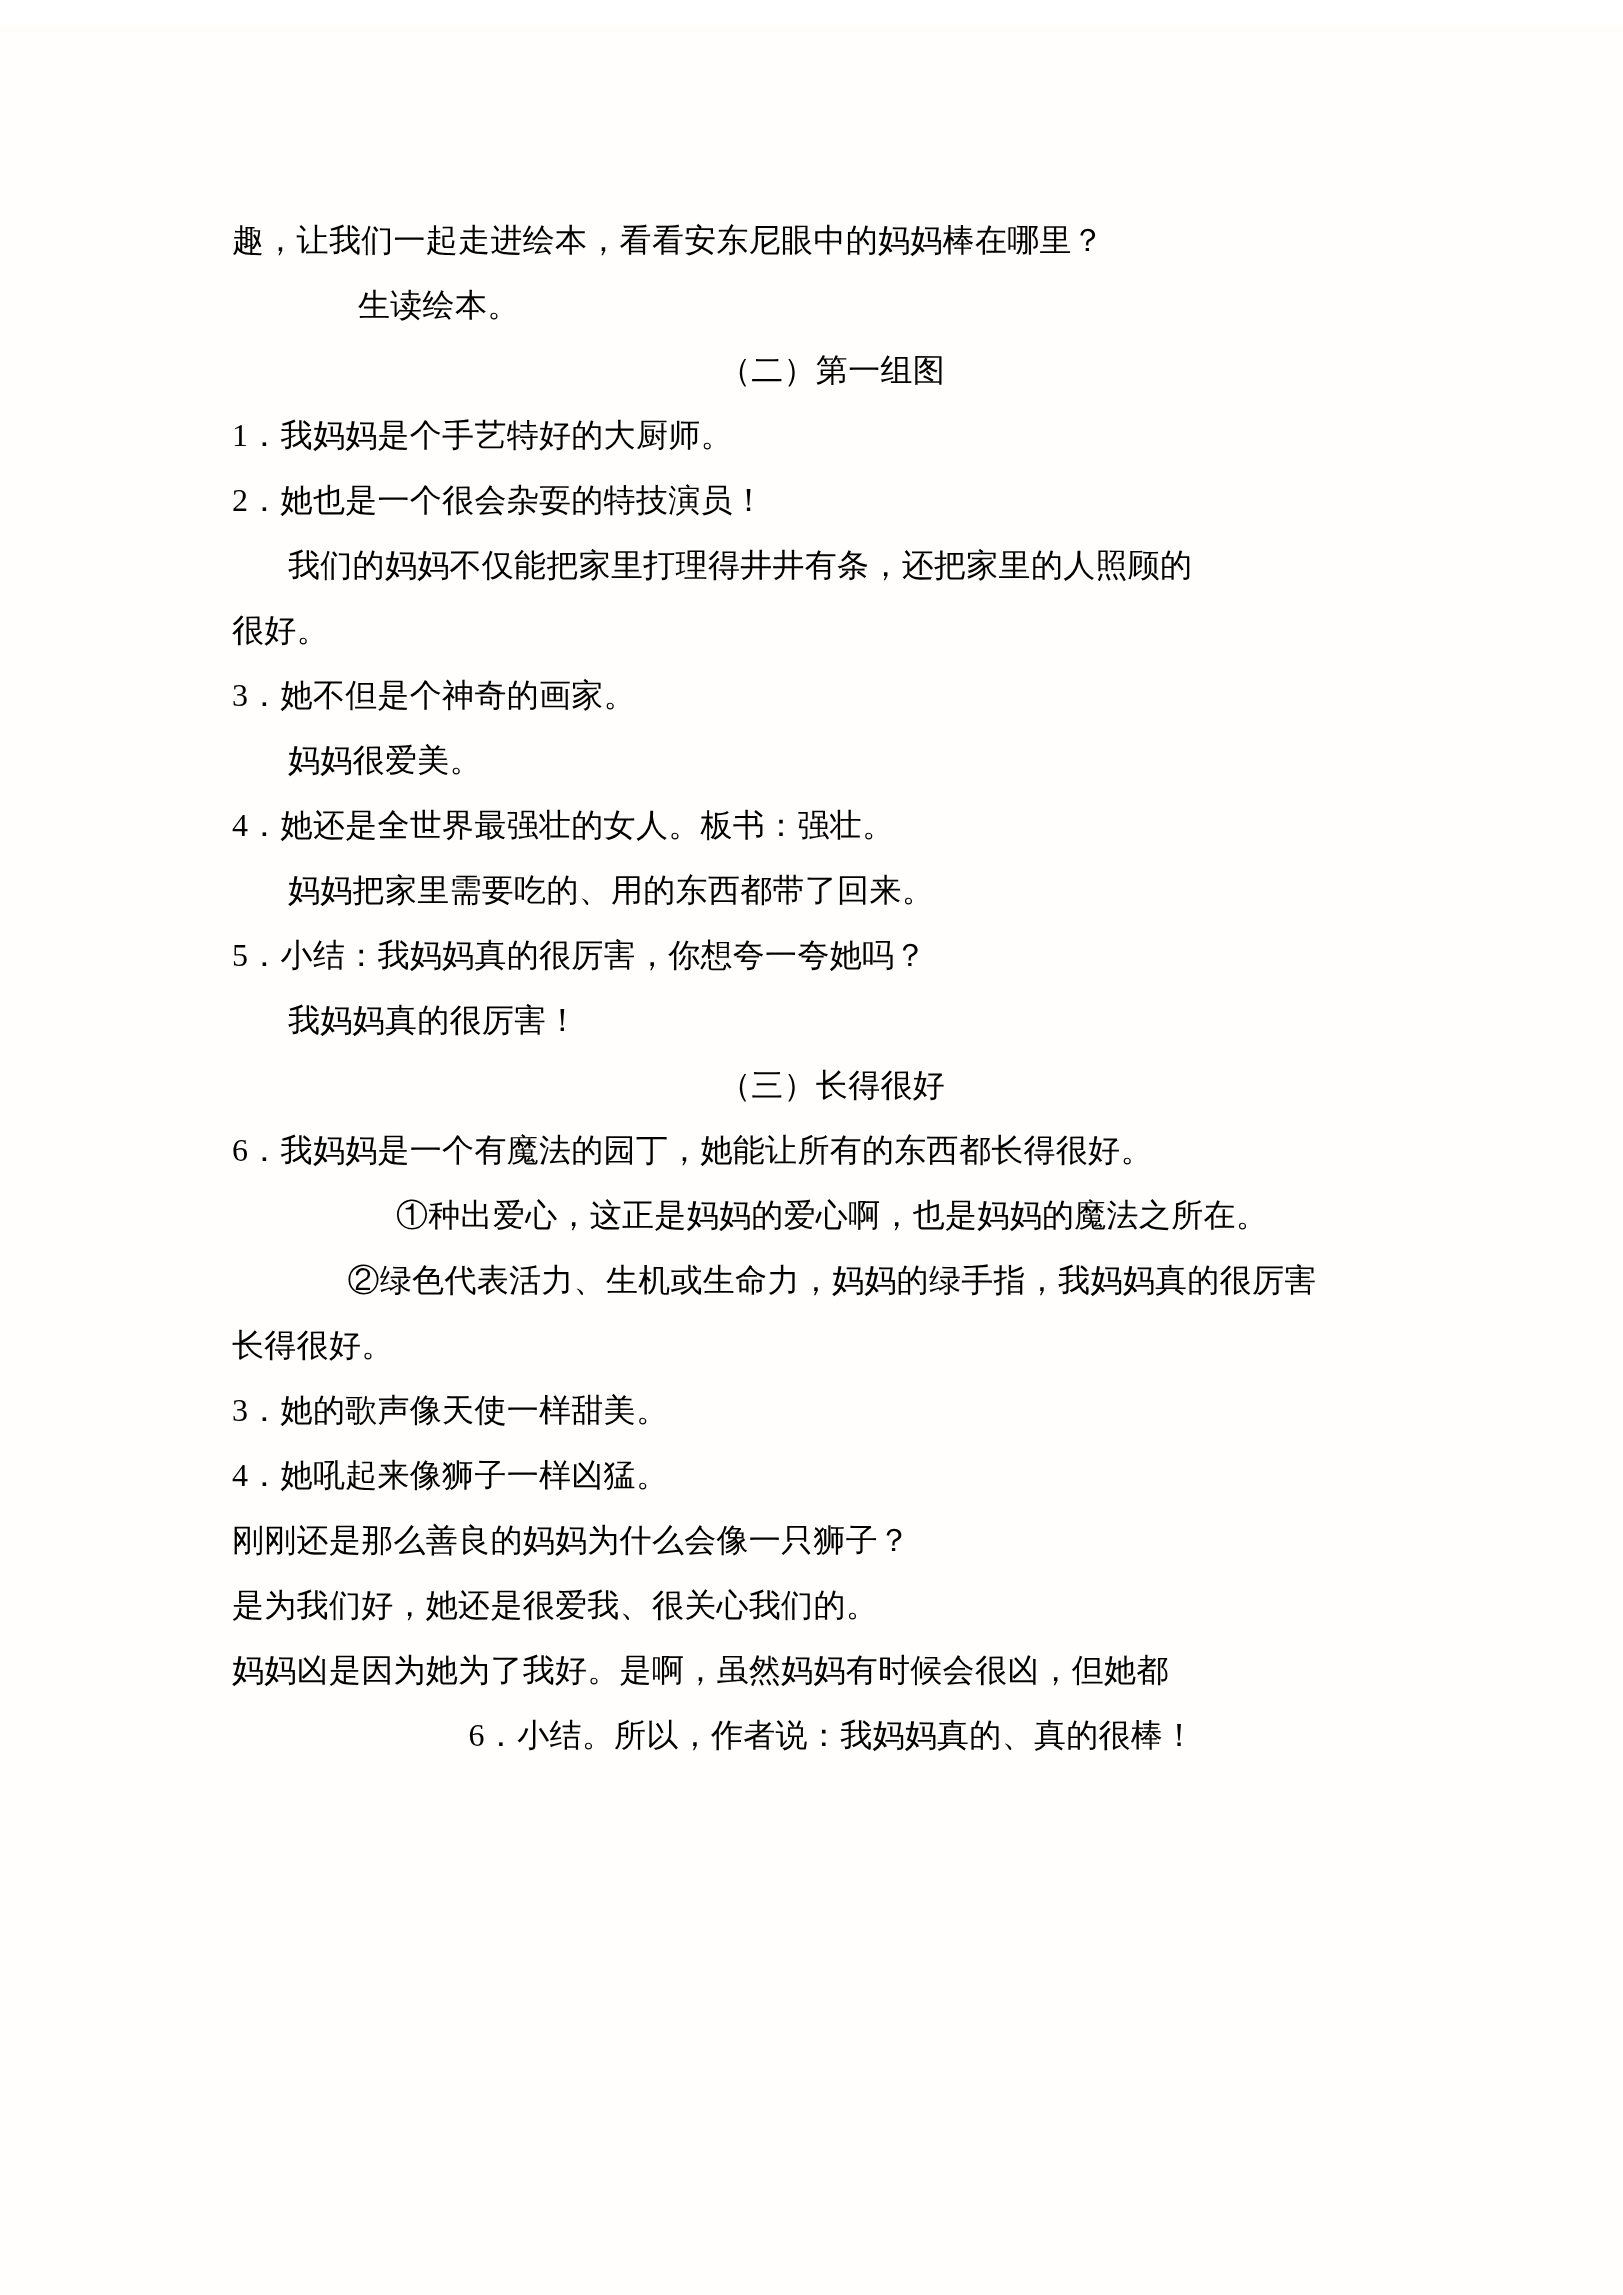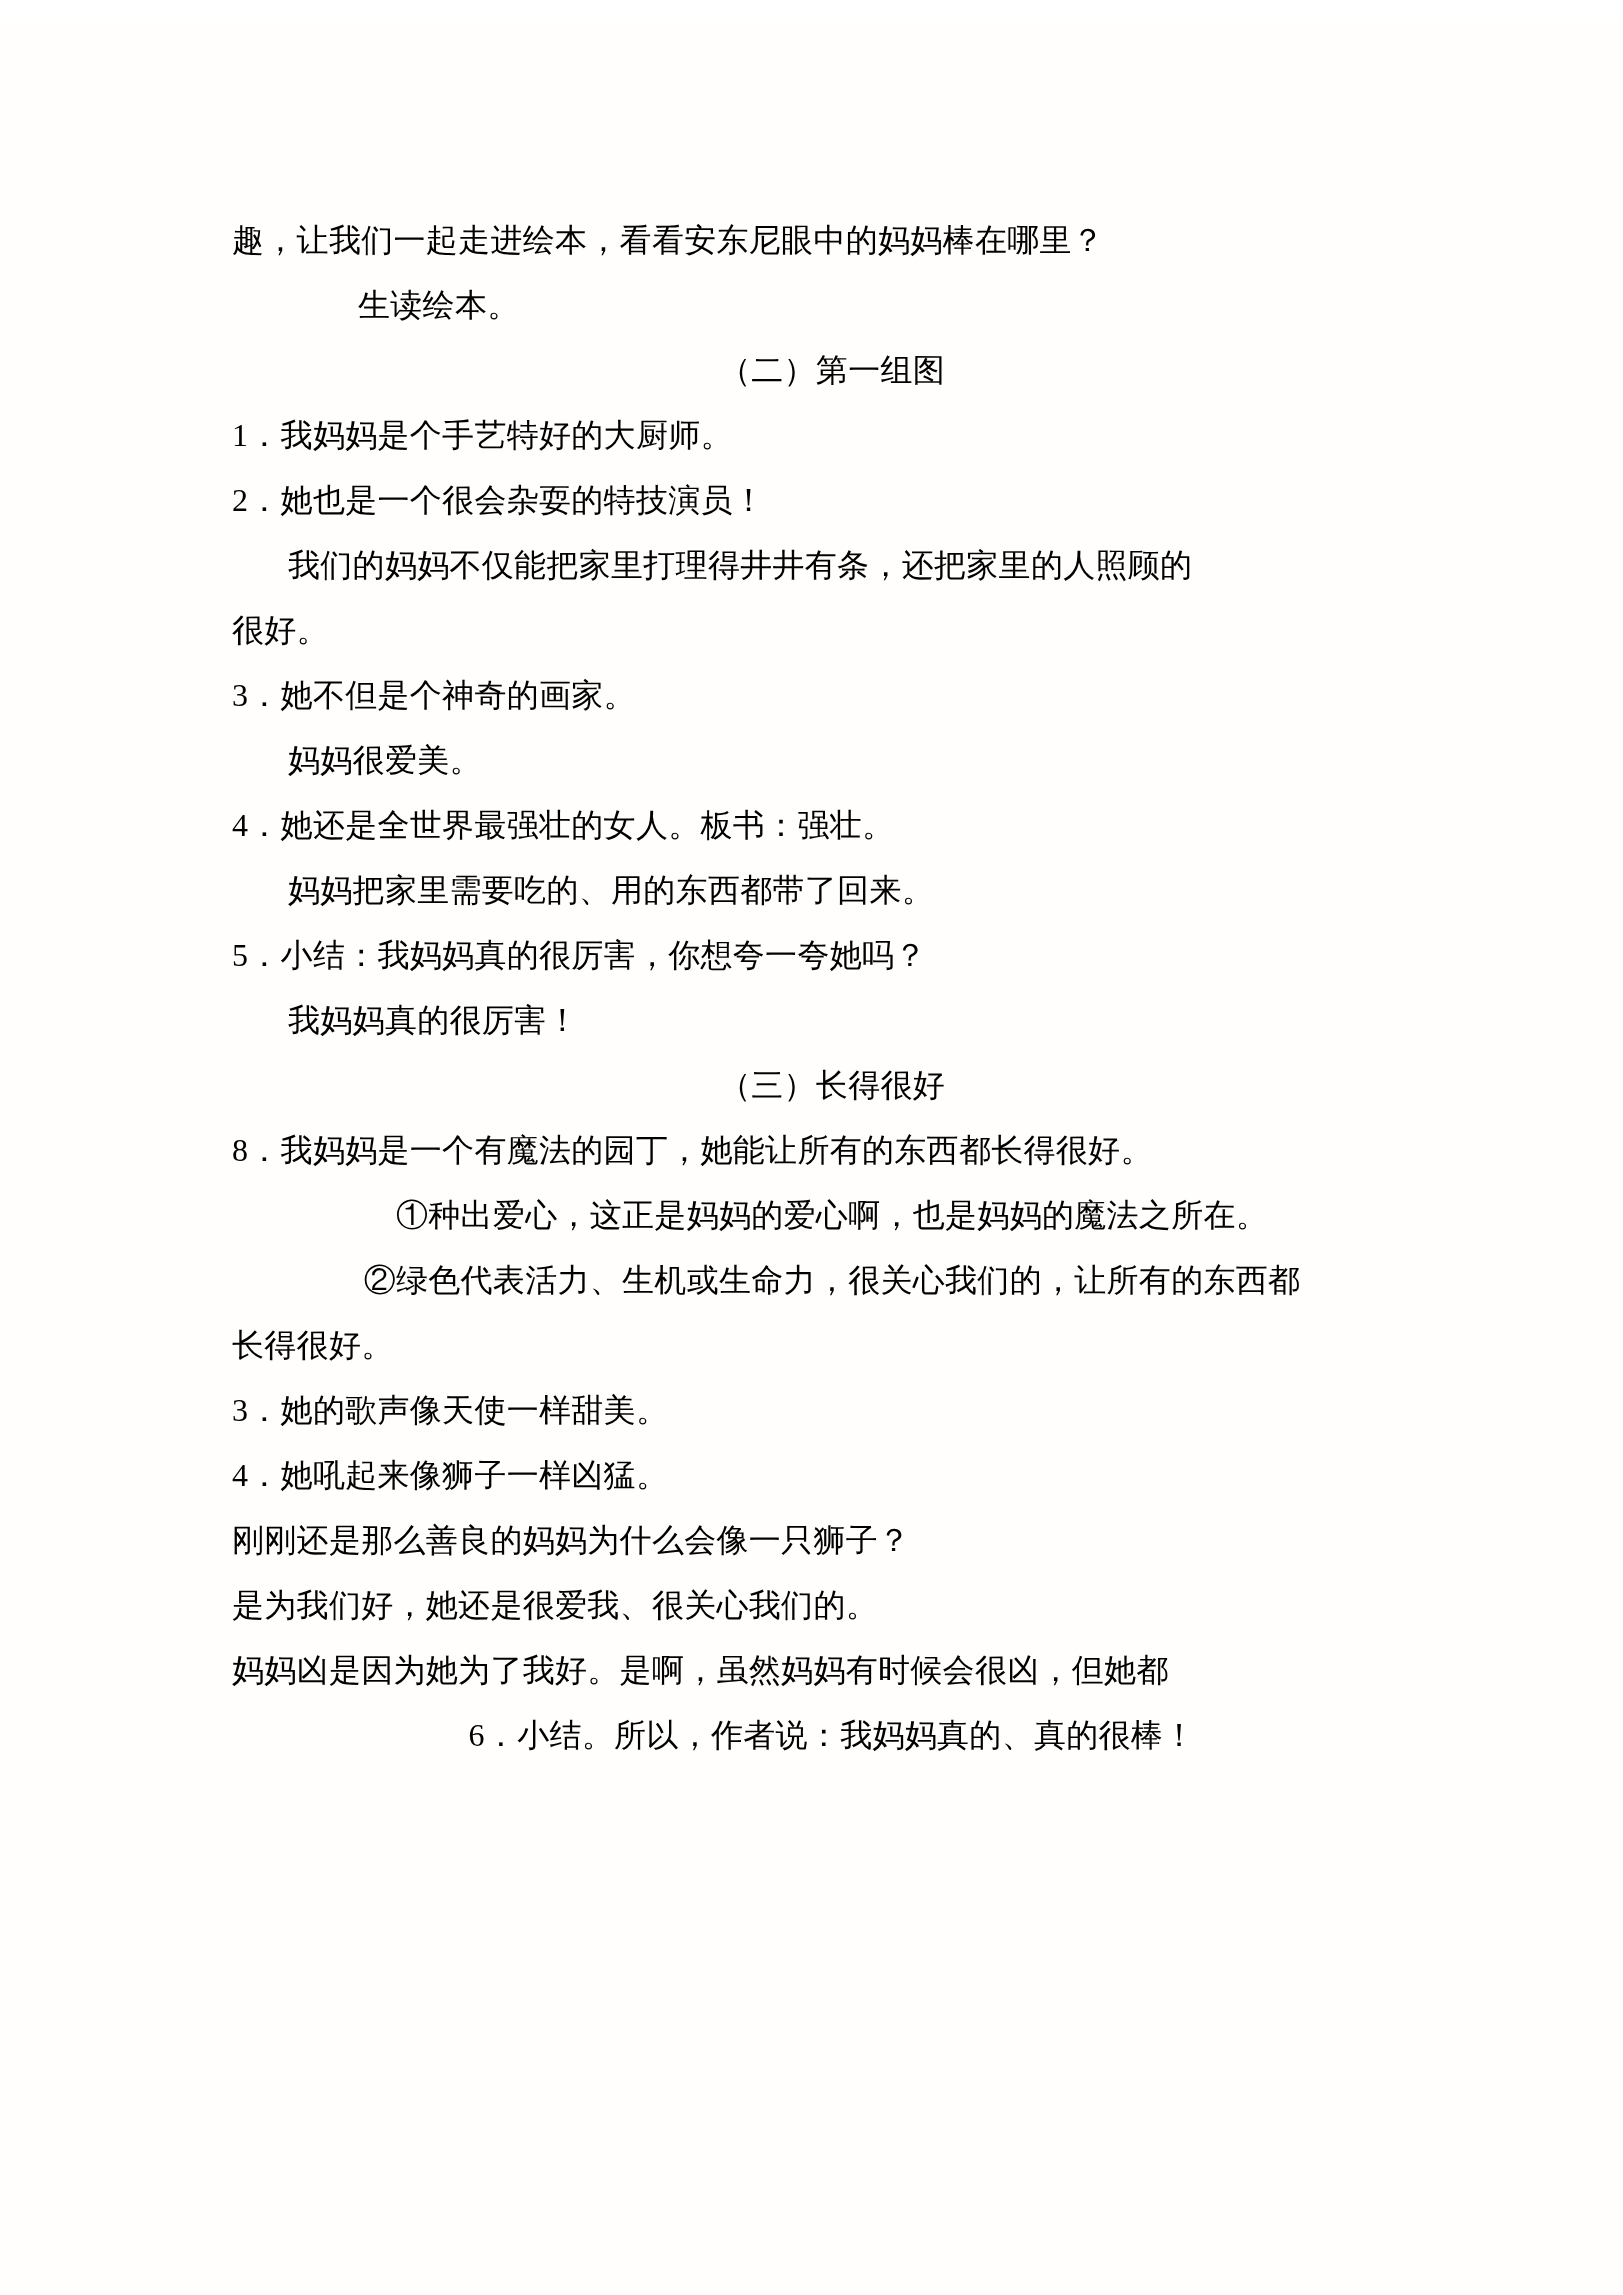--- a/index.html
+++ b/index.html
@@ -53,23 +53,23 @@
     <div class="line indent-1">2．她也是一个很会杂耍的特技演员！</div>
     <div class="line indent-2">我们的妈妈不仅能把家里打理得井井有条，还把家里的人照顾的</div>
     <div class="line indent-1">很好。</div>
     <div class="line indent-1">3．她不但是个神奇的画家。</div>
     <div class="line indent-2">妈妈很爱美。</div>
     <div class="line indent-1">4．她还是全世界最强壮的女人。板书：强壮。</div>
     <div class="line indent-2">妈妈把家里需要吃的、用的东西都带了回来。</div>
     <div class="line indent-1">5．小结：我妈妈真的很厉害，你想夸一夸她吗？</div>
     <div class="line indent-2">我妈妈真的很厉害！</div>
     <div class="line indent-half">（三）长得很好</div>
-    <div class="line indent-1">8．我妈妈是一个有魔法的园丁，她能让所有的东西都长得很好。</div>
+    <div class="line indent-1">6．我妈妈是一个有魔法的园丁，她能让所有的东西都长得很好。</div>
     <div class="line indent-half">①种出爱心，这正是妈妈的爱心啊，也是妈妈的魔法之所在。</div>
-    <div class="line indent-half">②绿色代表活力、生机或生命力，很关心我们的，让所有的东西都</div>
+    <div class="line indent-half">②绿色代表活力、生机或生命力，妈妈的绿手指，我妈妈真的很厉害</div>
     <div class="line indent-1">长得很好。</div>
     <div class="line indent-1">3．她的歌声像天使一样甜美。</div>
     <div class="line indent-1">4．她吼起来像狮子一样凶猛。</div>
     <div class="line indent-1">刚刚还是那么善良的妈妈为什么会像一只狮子？</div>
     <div class="line indent-1">是为我们好，她还是很爱我、很关心我们的。</div>
     <div class="line indent-1">妈妈凶是因为她为了我好。是啊，虽然妈妈有时候会很凶，但她都</div>
     <div class="line indent-half">6．小结。所以，作者说：我妈妈真的、真的很棒！</div>
   </div>
 </div>
 

